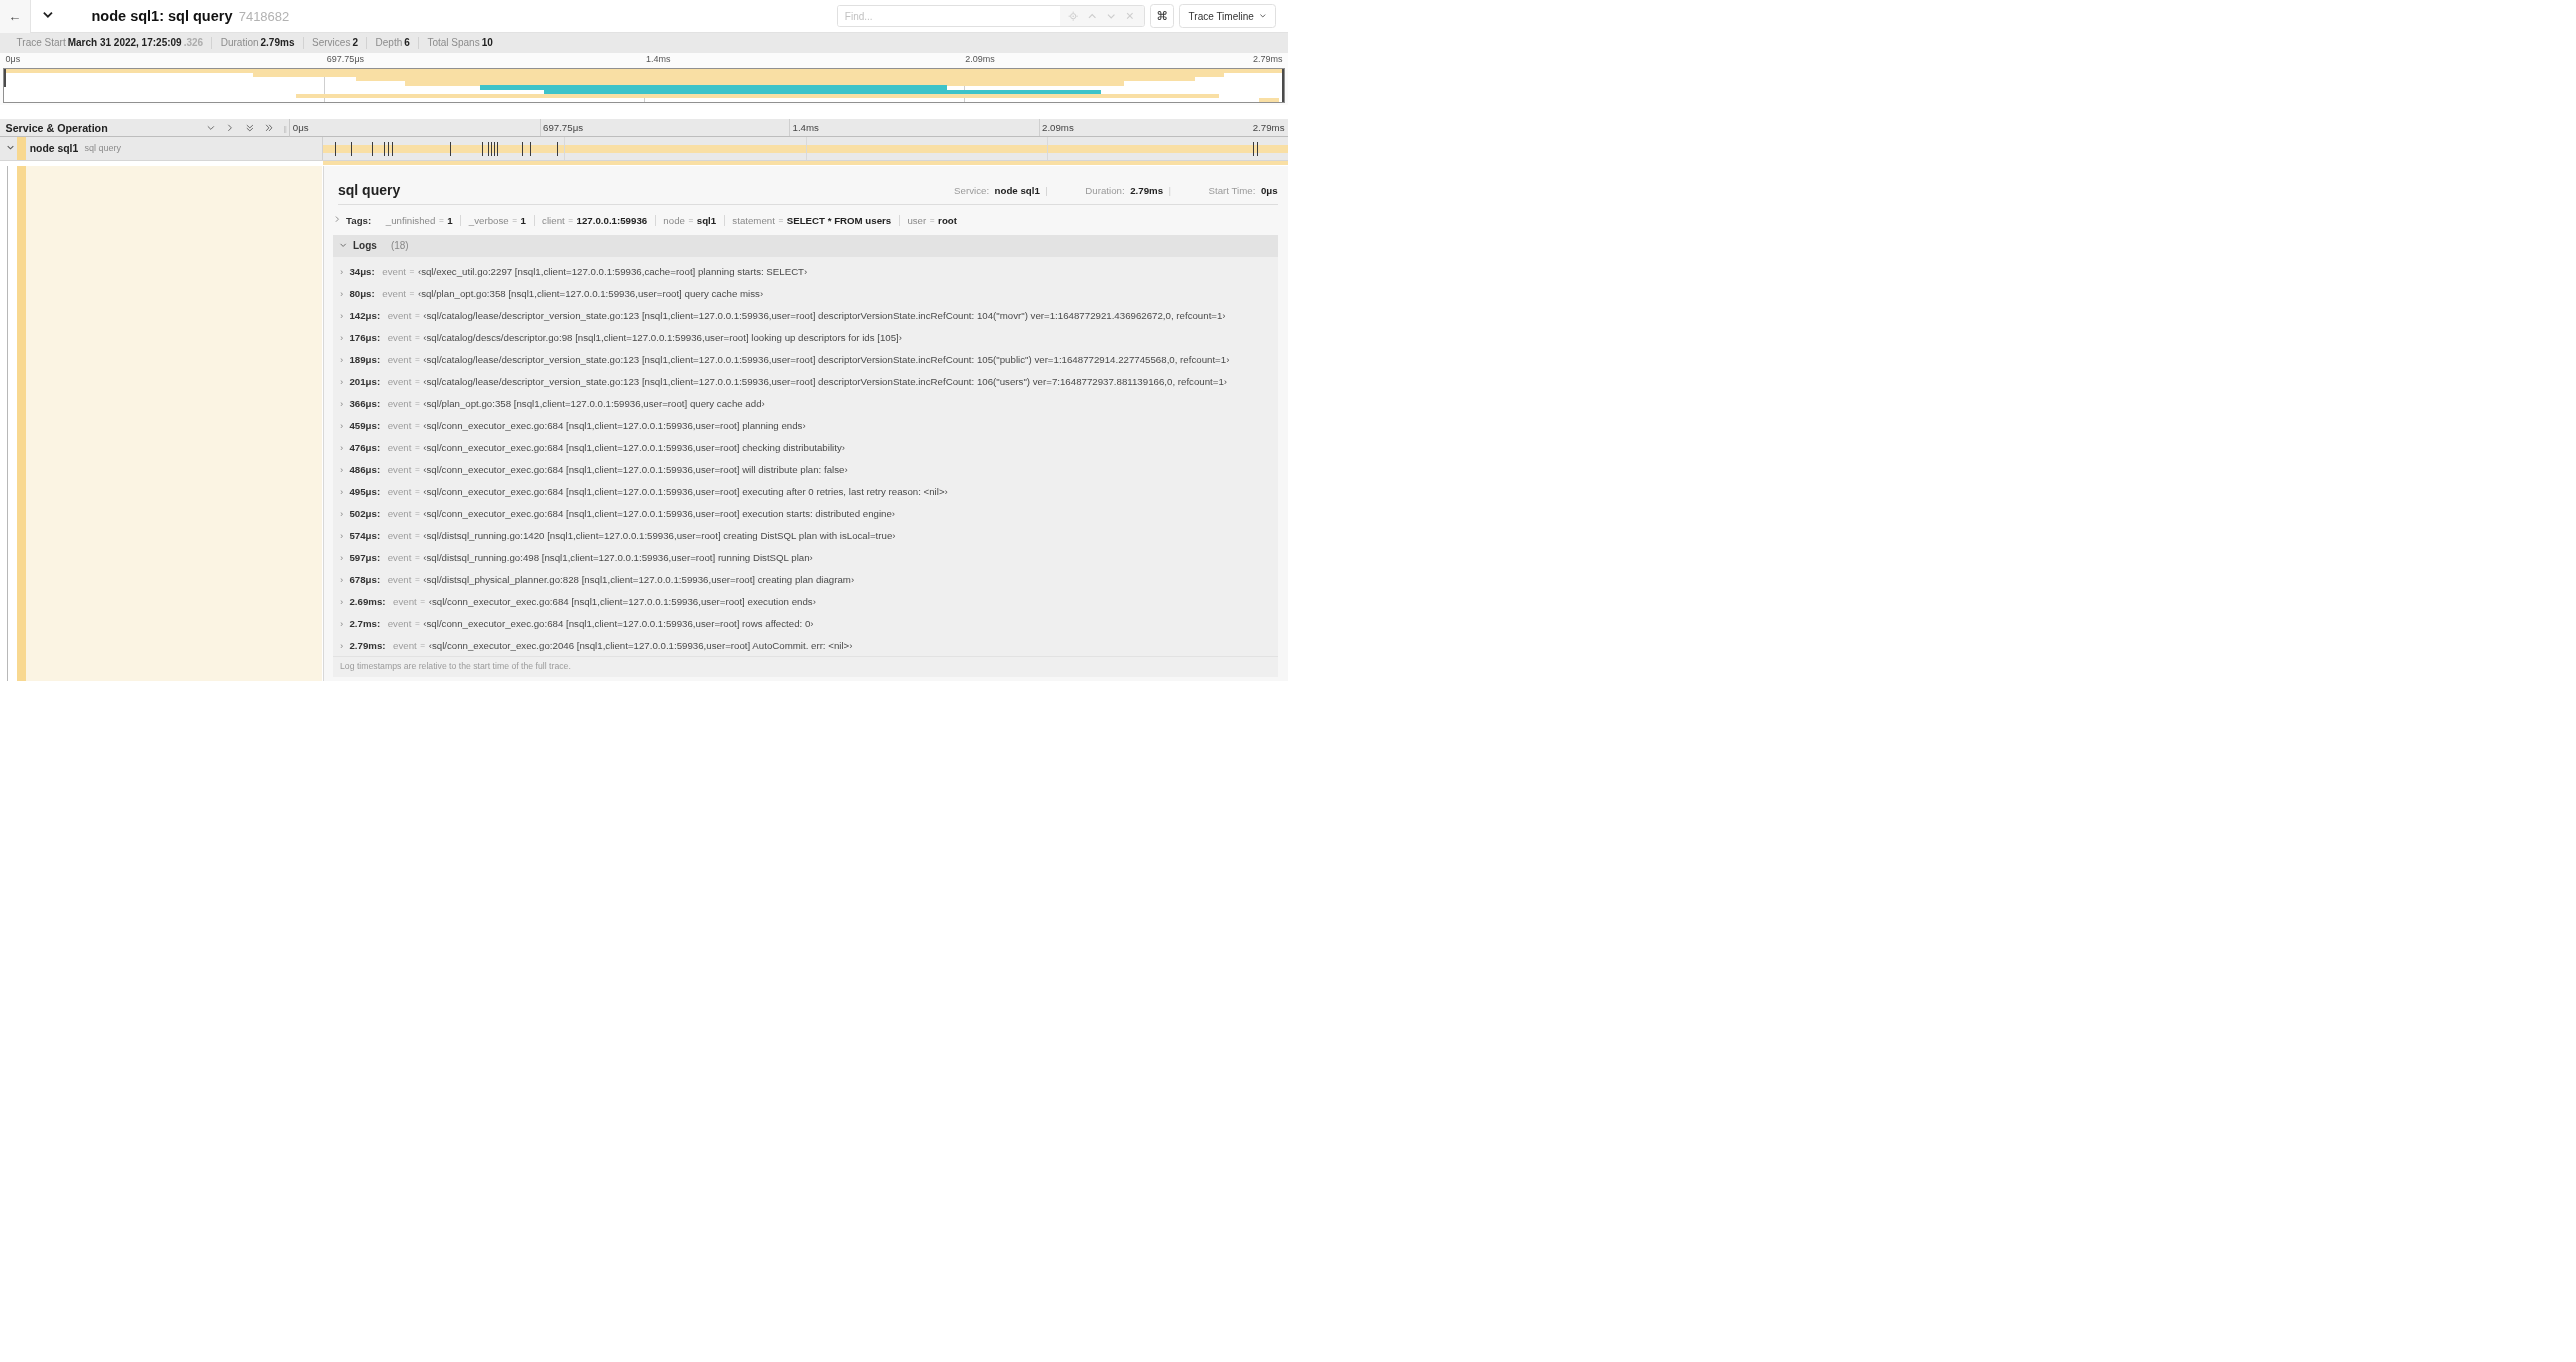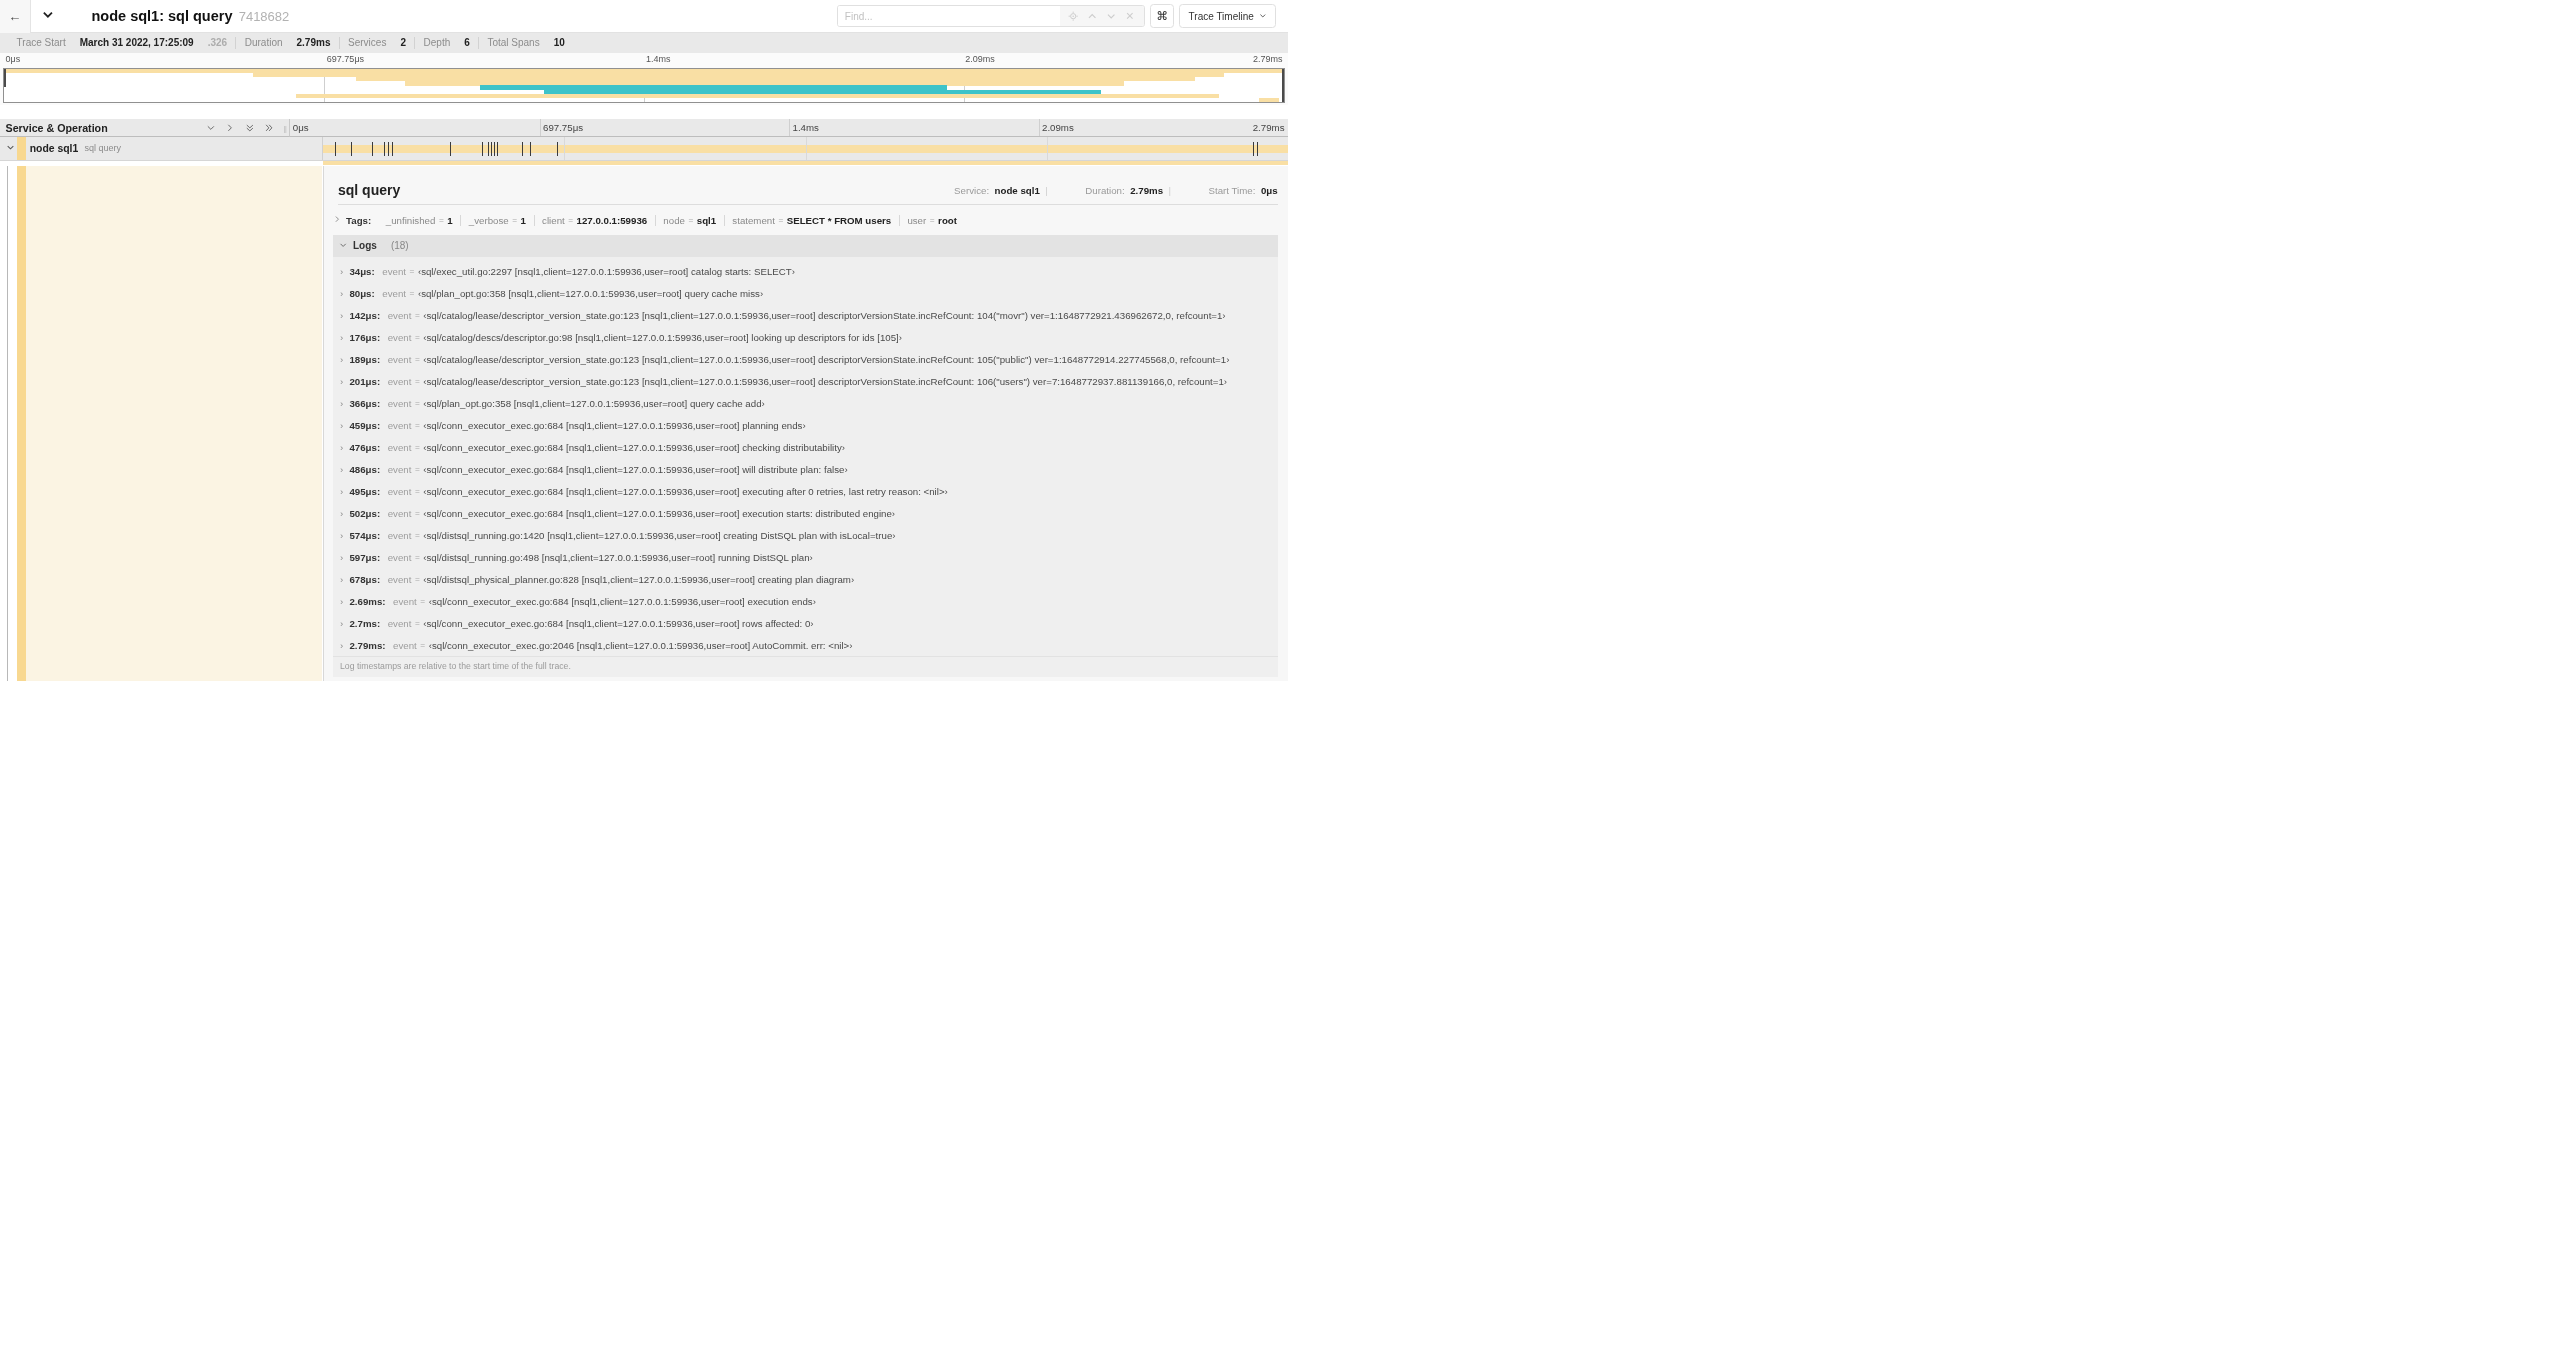--- a/index.html
+++ b/index.html
@@ -17,21 +17,21 @@
   .find-group { display:flex; height:21.5px; border:0.7px solid #e0e0e0; border-radius:2.8px; overflow:hidden; background:#fff; }
   .find-input { width:222px; border:none; outline:none; padding:0 7px; font-size:10px; color:#333; background:#fff; }
   .find-input::placeholder { color:#c2c2c2; }
   .find-tools { width:84px; background:#f6f6f6; display:flex; align-items:center; justify-content:space-evenly; color:#cdcdcd; font-size:9px; }
   .find-tools svg { display:block; }
   .kbd-btn { margin-left:5.5px; width:23.5px; height:23.5px; border:0.7px solid #e0e0e0; border-radius:3.5px; background:#fff; font-size:11.8px; color:#333; cursor:pointer; }
   .view-btn { margin-left:5.5px; margin-right:12.5px; height:23.5px; padding:0 8.3px; border:0.7px solid #e0e0e0; border-radius:3.5px; background:#fff; font-size:10px; color:#333; display:flex; align-items:center; gap:4.8px; cursor:pointer; }
 
   
   .meta-bar { position:absolute; left:0; top:33px; width:1288px; height:20px; background:#e9e9e9; display:flex; align-items:center; padding-left:8.3px; font-size:10px; }
-  .meta-item { display:flex; align-items:center; gap:14px; padding:0 8.3px; border-right:0.7px solid #d2d2d2; height:11.8px; }
+  .meta-item { display:flex; align-items:center; gap:2px; padding:0 8.3px; border-right:0.7px solid #d2d2d2; height:11.8px; }
   .meta-item:last-child { border-right:none; }
   .meta-label { color:#8c8c8c; }
   .meta-value { color:#222; font-weight:700; }
   .meta-suffix { color:#adadad; font-weight:700; }
 
   
   .minimap { position:absolute; left:0; top:53px; width:1288px; height:52px; background:#fbfbfb; }
   .mm-labels { position:absolute; left:5.5px; right:5.5px; top:1.4px; height:12.5px; font-size:9px; color:#555; }
   .mm-label { position:absolute; top:0; white-space:nowrap; }
   .mm-canvas { position:absolute; left:2.8px; right:2.8px; top:15.2px; height:35px; background:#fff; border:1.4px solid #909090; }
@@ -346,21 +346,21 @@
         </span>
         <span class="logs-title">Logs</span>
         <span class="logs-count">(18)</span>
       </div>
       <div class="logs-list" id="logs-list">
           <div class="log-row">
             <div class="log-chevron">›</div>
             <div class="log-time">34μs:</div>
             <div class="log-key">event</div>
             <div class="log-eq">=</div>
-            <div class="log-value">‹sql/exec_util.go:2297 [nsql1,client=127.0.0.1:59936,user=root] catalog starts: SELECT›</div>
+            <div class="log-value">‹sql/exec_util.go:2297 [nsql1,client=127.0.0.1:59936,cache=root] planning starts: SELECT›</div>
           </div>
           <div class="log-row">
             <div class="log-chevron">›</div>
             <div class="log-time">80μs:</div>
             <div class="log-key">event</div>
             <div class="log-eq">=</div>
             <div class="log-value">‹sql/plan_opt.go:358 [nsql1,client=127.0.0.1:59936,user=root] query cache miss›</div>
           </div>
           <div class="log-row">
             <div class="log-chevron">›</div>

